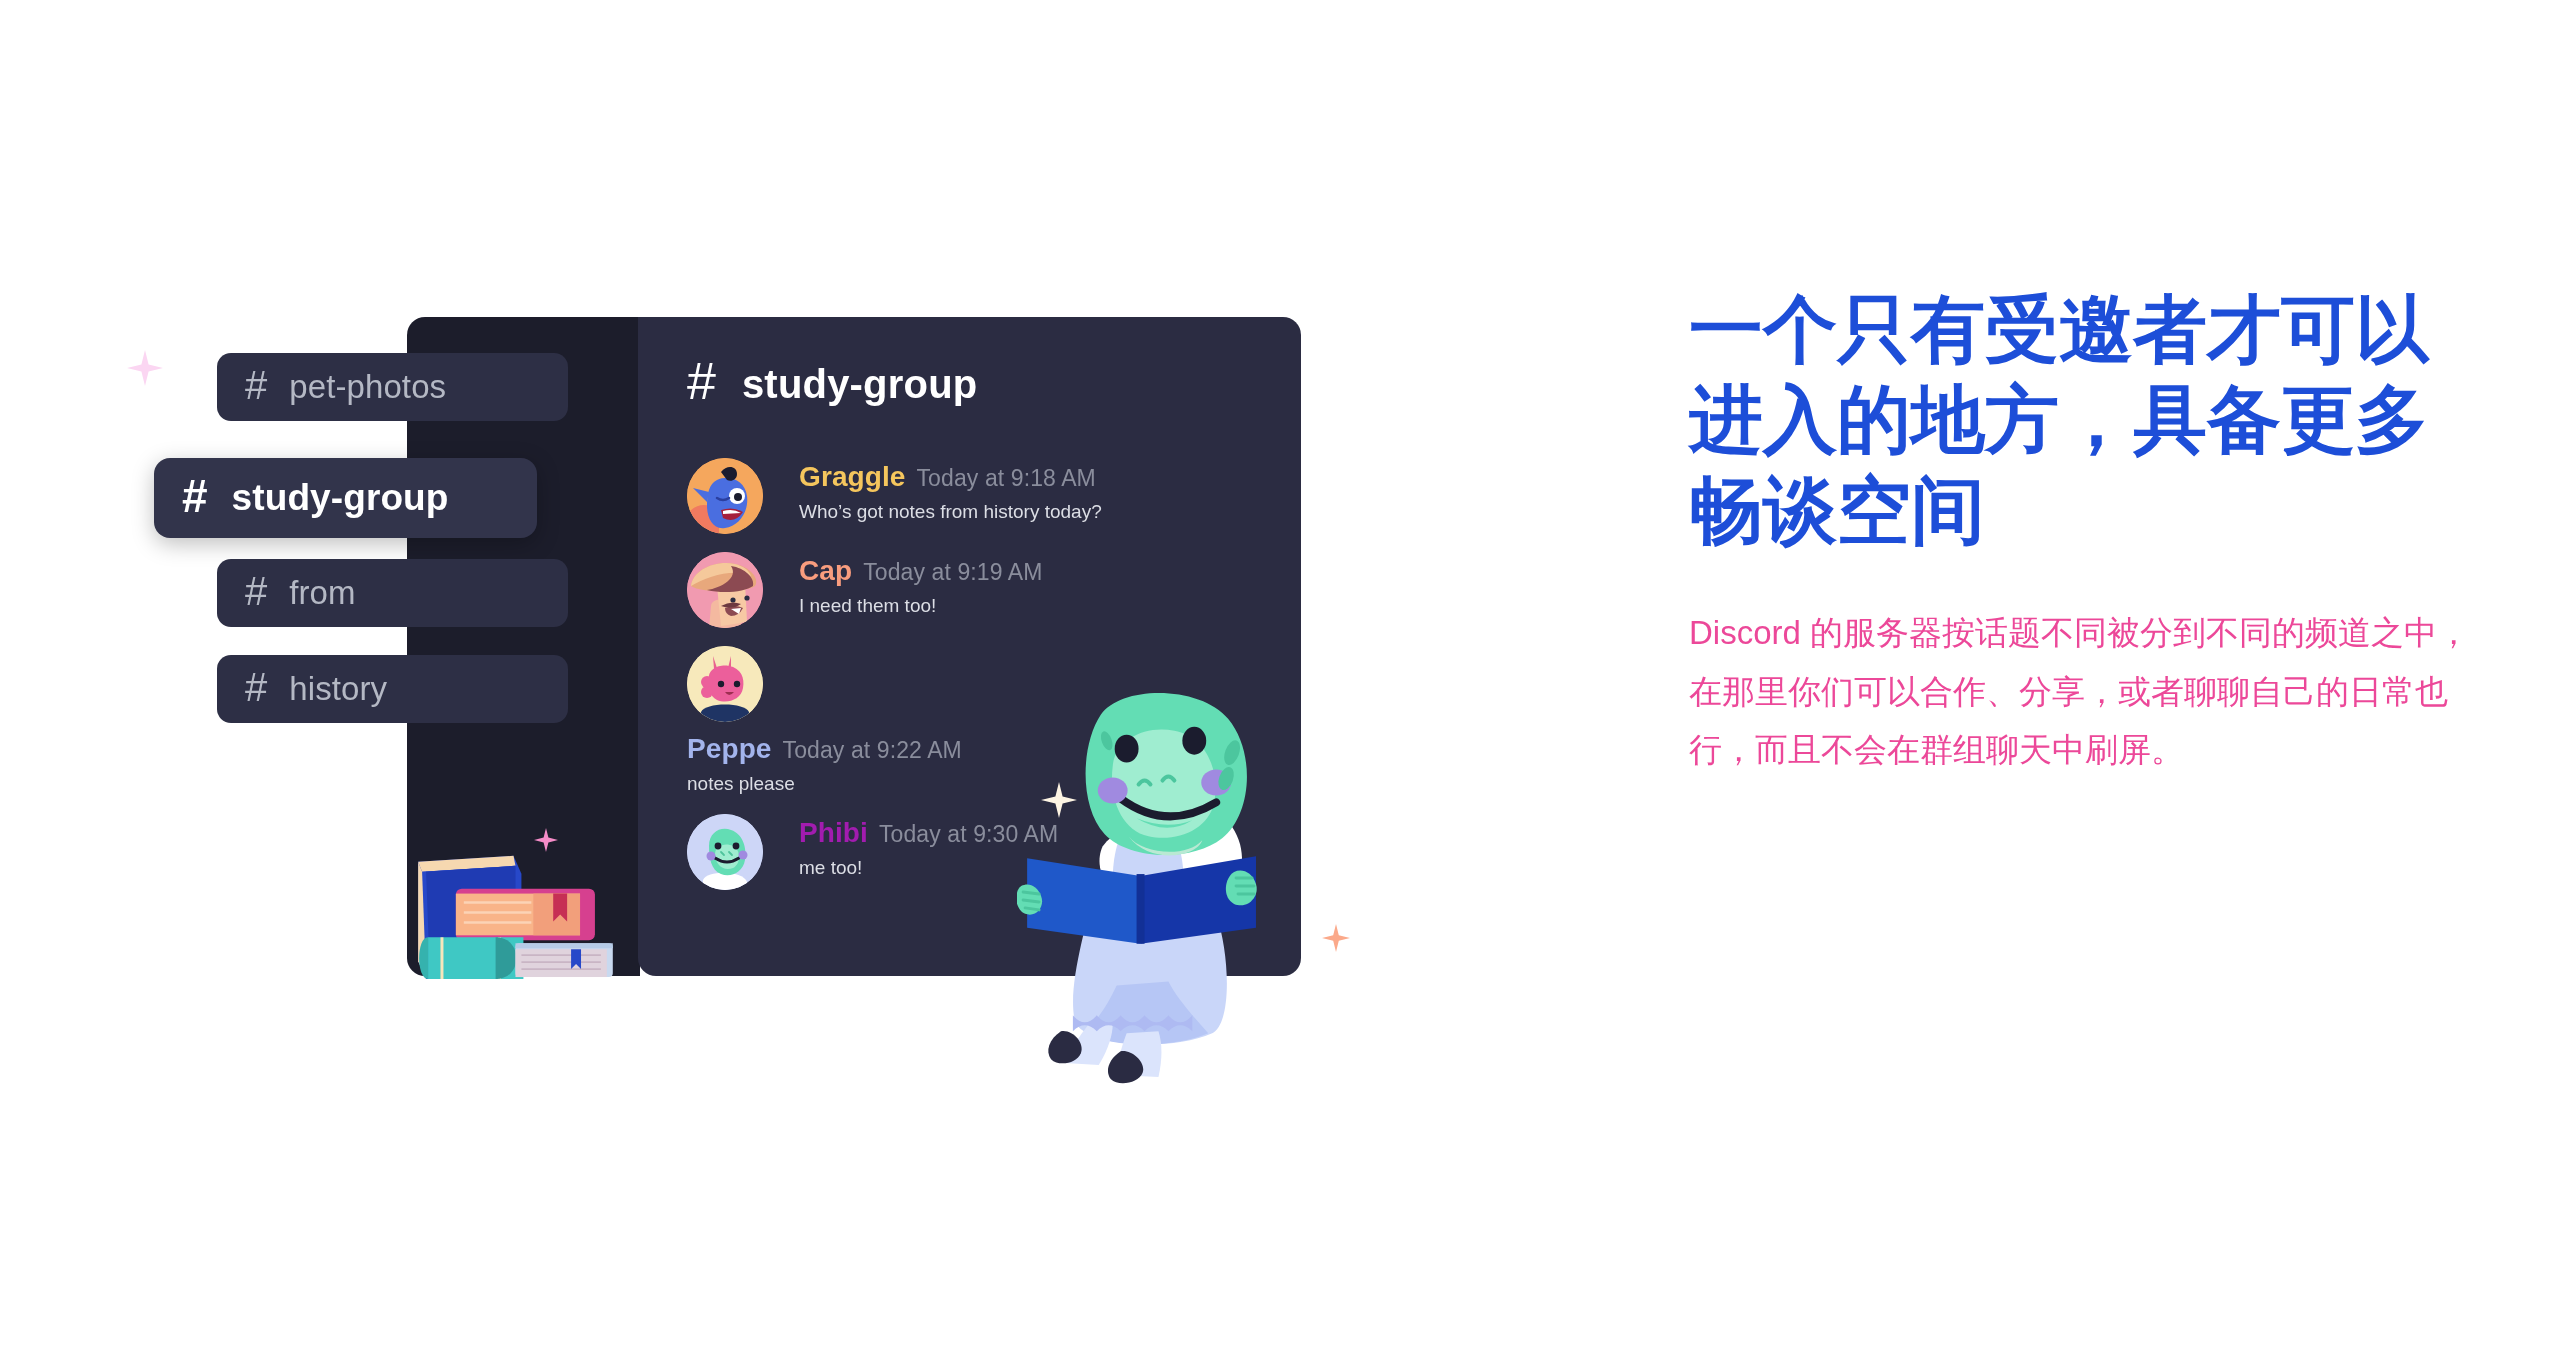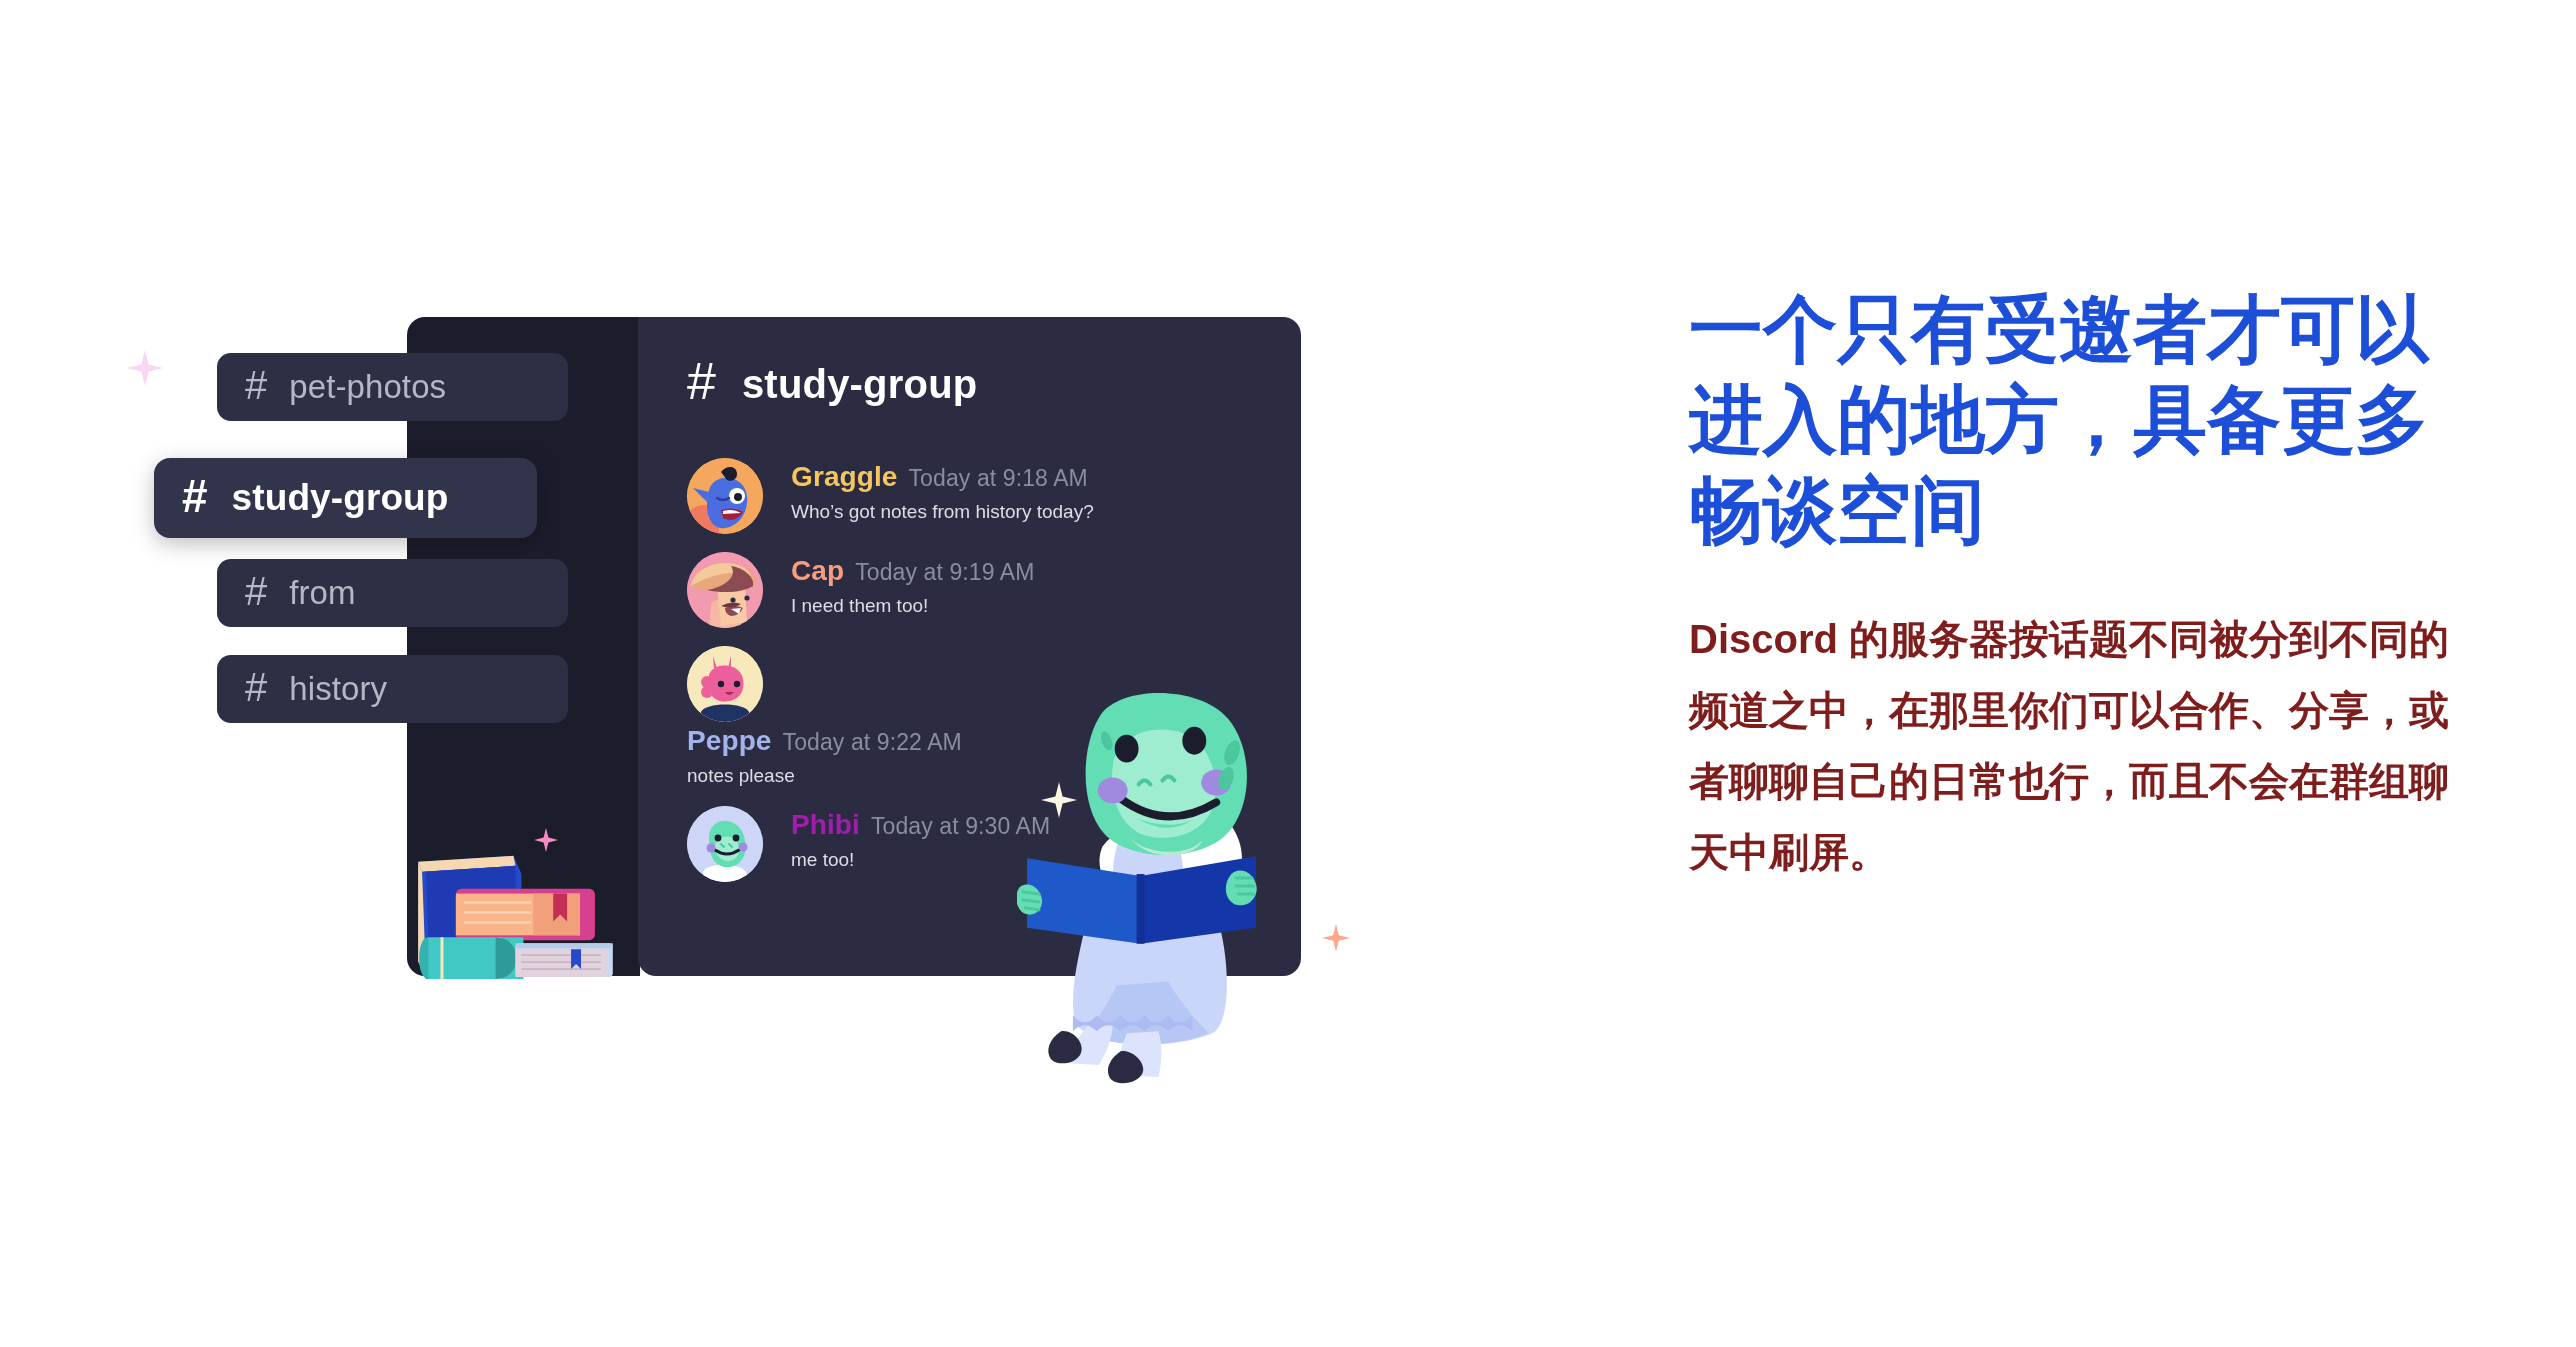--- a/index.html
+++ b/index.html
@@ -127,20 +127,21 @@
   #messages {
     position: absolute;
     left: 687px;
     top: 458px;
     width: 597px;
   }
   .message {
     position: relative;
     display: flex;
     margin-bottom: 18px;
+    gap: 8px;
   }
   .avatar {
     width: 76px;
     height: 76px;
     border-radius: 50%;
     flex: 0 0 76px;
     margin-right: 28px;
     overflow: hidden;
     position: relative;
   }
@@ -177,24 +178,24 @@
   }
   #headline {
     font-size: 74px;
     font-weight: 700;
     line-height: 1.22;
     color: #1d4ed8;
     letter-spacing: 0px;
   }
   #bodycopy {
     margin-top: 48px;
-    font-size: 40px;
+    font-size: 33px;
     line-height: 1.78;
-    color: #7f1d1d;
-    font-weight: 700;
+    color: #ec4899;
+    font-weight: 400;
   }
 </style>
 </head>
 <body>
 
 <div id="stage">
 
   <div id="illustration">
 
     <div class="sidebar-panel"></div>

